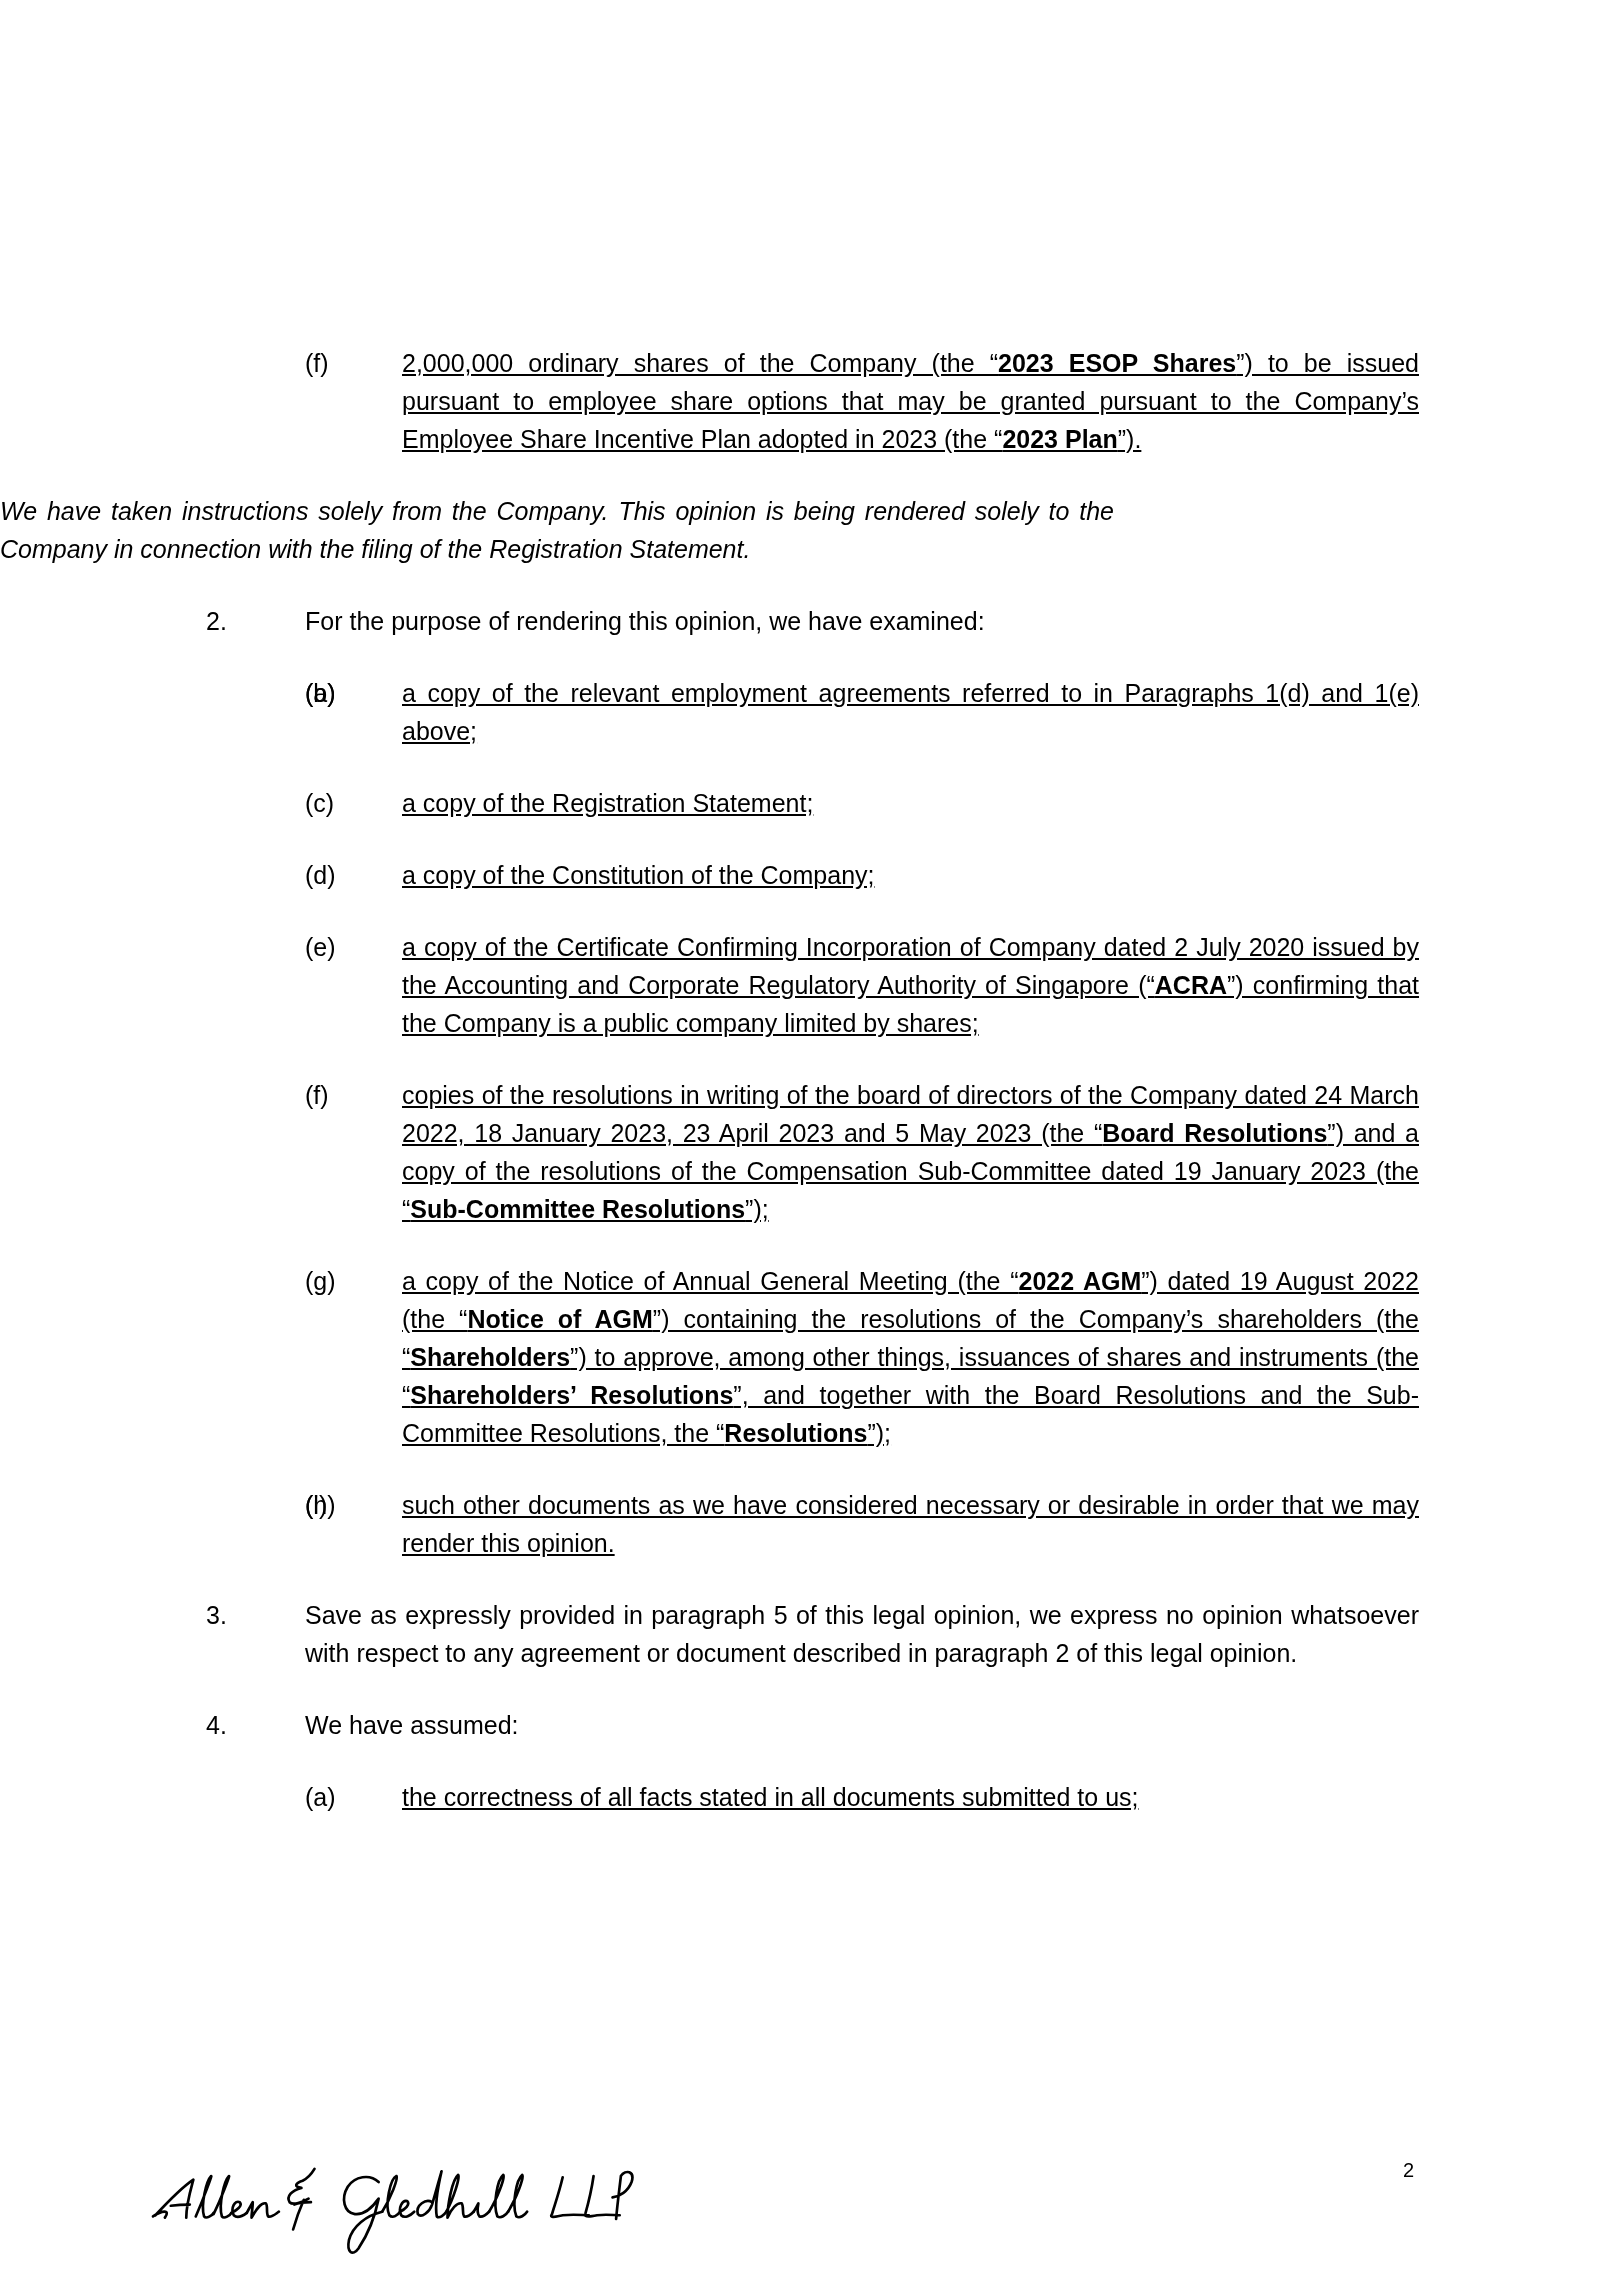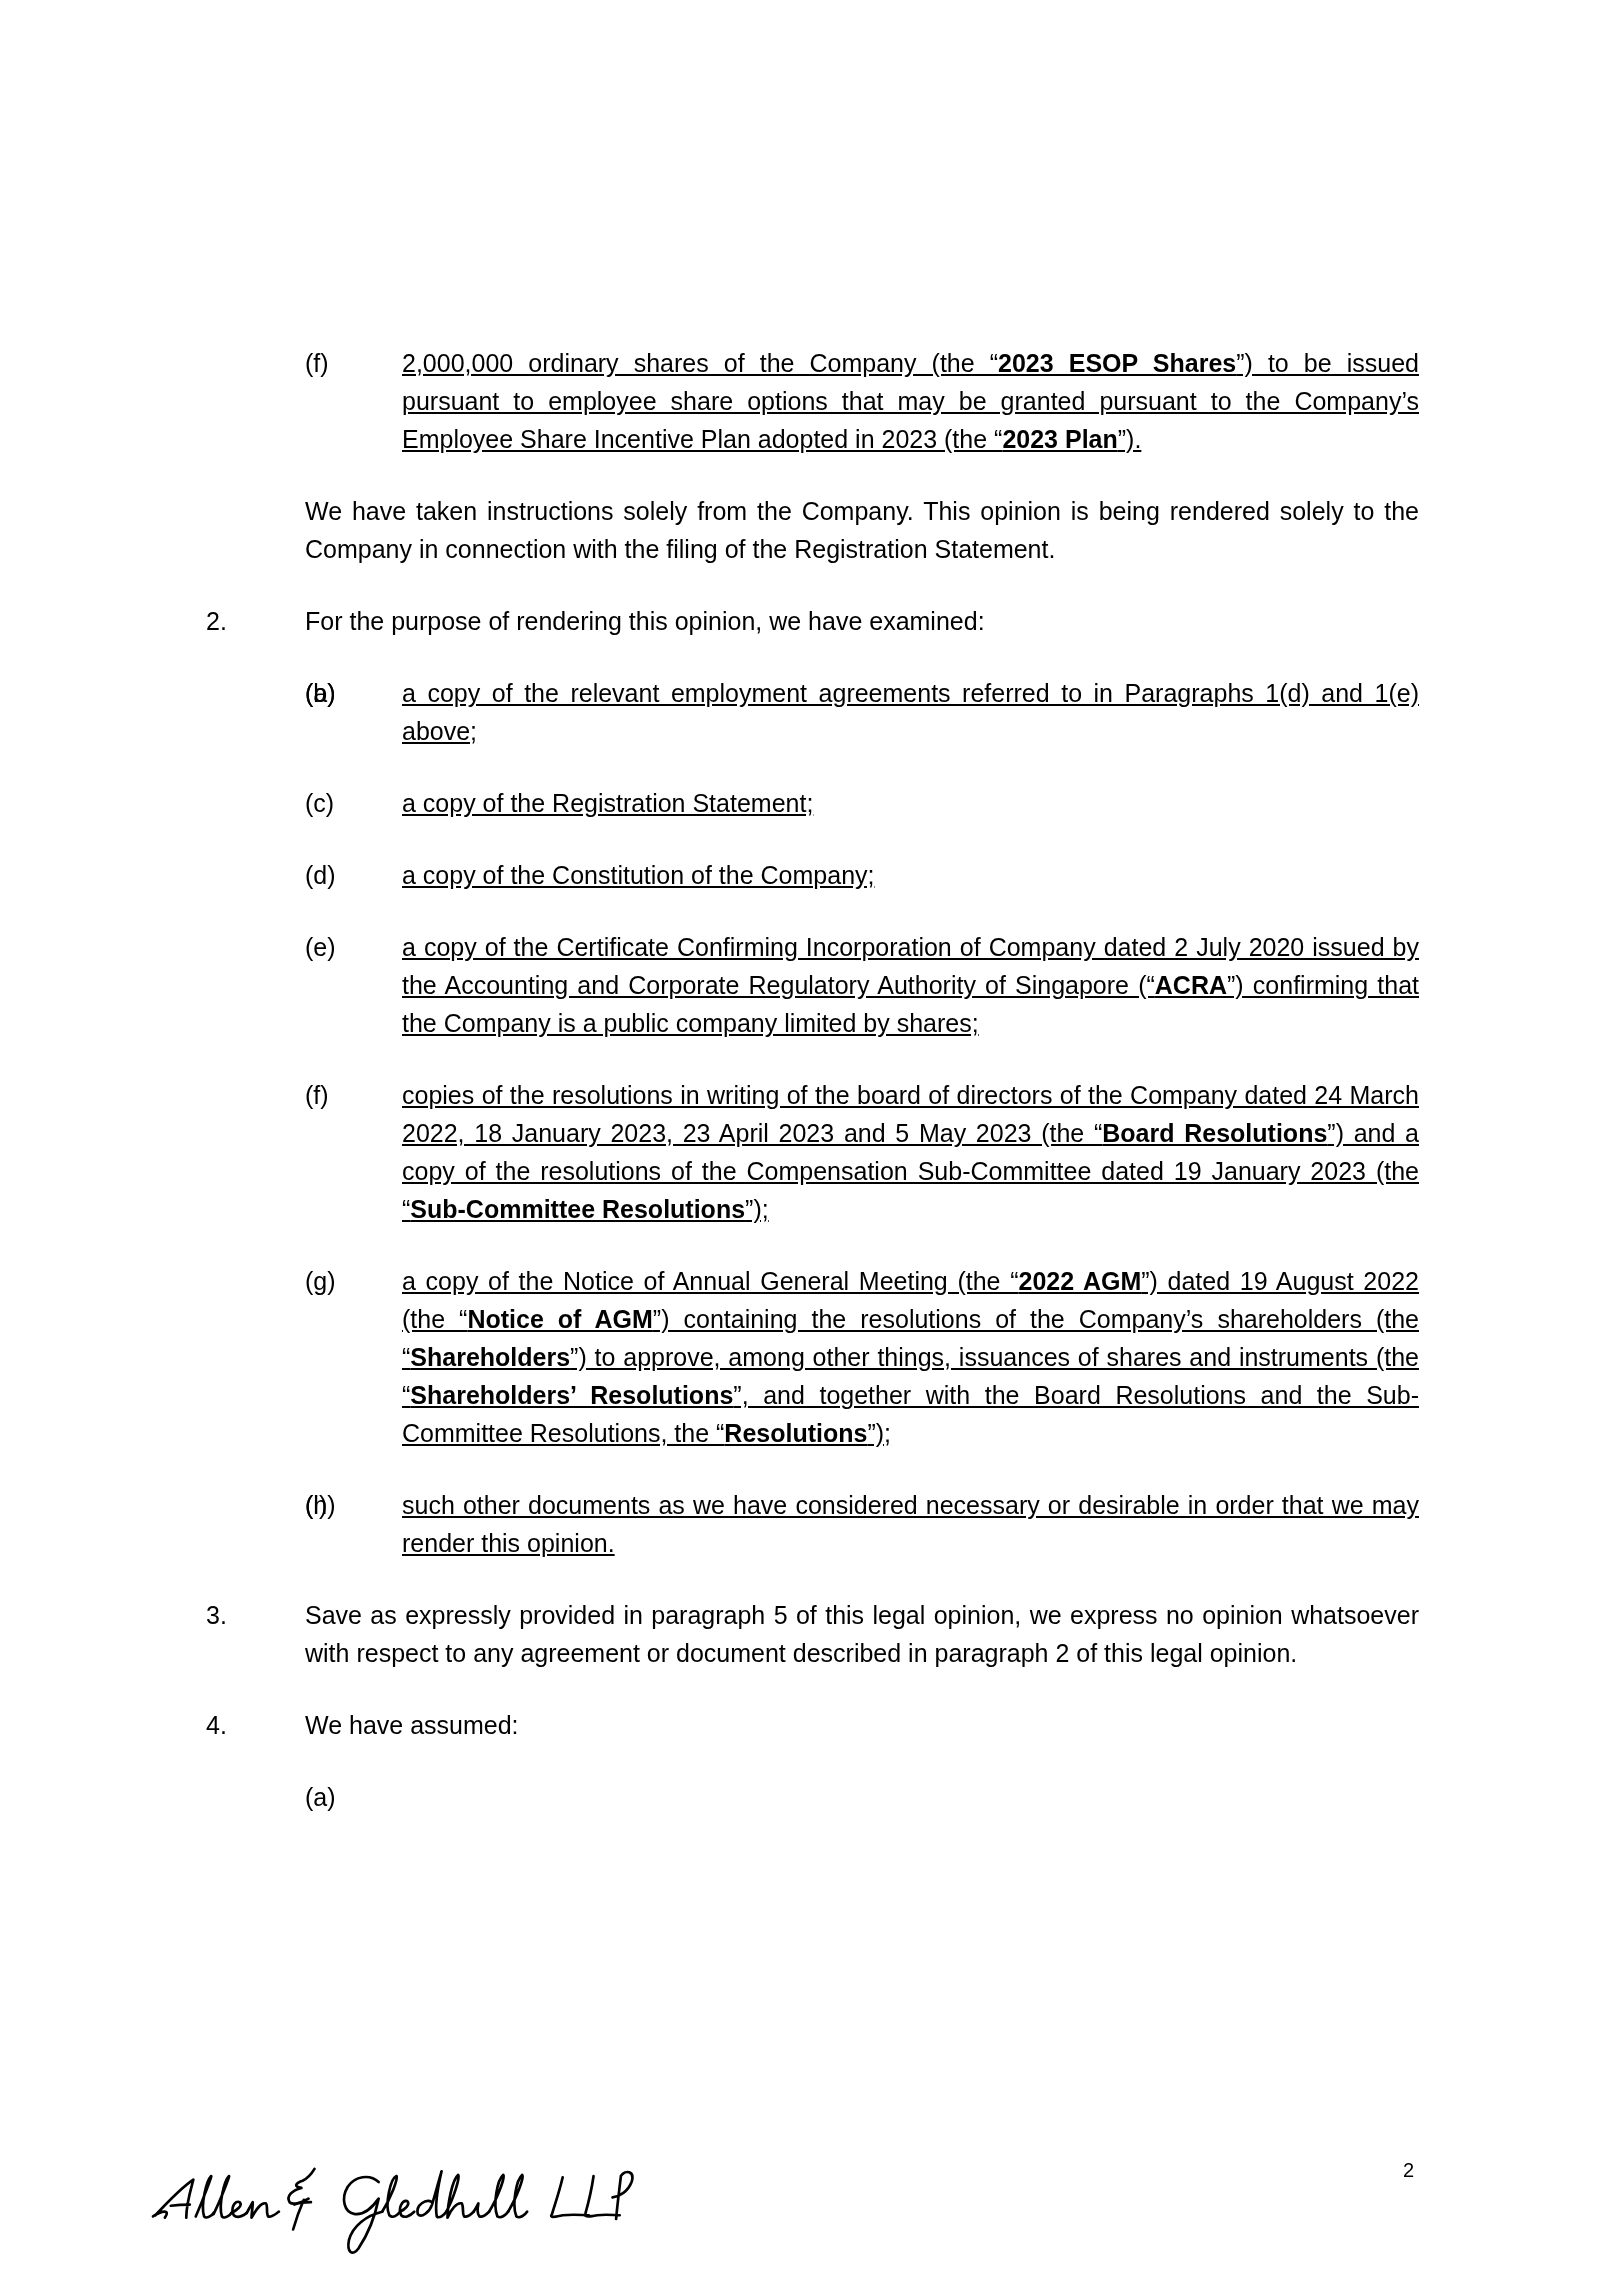--- a/index.html
+++ b/index.html
@@ -11,21 +11,21 @@
     font-size: 25px; line-height: 38px;
   }
   .body-flow { position: absolute; left: 0; top: 344px; width: 1623px; }
   .para { position: relative; margin: 0 0 34px 0; }
   .para .num { position: absolute; top: 0; }
   .para .text { text-align: justify; }
   
   .lvl1 .num { left: 206px; }
   .lvl1 .text { margin-left: 305px; width: 1114px; }
   
-  .lvl1c .text { margin-left: 305px; width: 1114px; }
+  .lvl1c .text { width: 1114px; font-style: italic; }
   
   .lvl2 .num { left: 305px; }
   .lvl2 .text { margin-left: 402px; width: 1017px; text-decoration: underline; }
   b { font-weight: bold; }
   .footer-page-number {
     position: absolute; left: 1403px; top: 2158px;
     font-family: "Liberation Sans", sans-serif; font-size: 20px; line-height: 24px;
   }
   .footer-logo { position: absolute; left: 146px; top: 2163px; width: 489px; height: 95px; }
 </style>
@@ -82,20 +82,21 @@
       <div class="para lvl1">
         <span class="num">3.</span>
         <div class="text"><span>Save as expressly provided in paragraph 5 of this legal opinion, we express no opinion whatsoever with respect to any agreement or document described in paragraph 2 of this legal opinion.</span></div>
       </div>
       <div class="para lvl1">
         <span class="num">4.</span>
         <div class="text"><span>We have assumed:</span></div>
       </div>
       <div class="para lvl2">
         <span class="num">(a)</span>
+        <div class="text"><span>the correctness of all facts stated in all documents submitted to us;</span></div>
       </div>
     </div>
 
   <svg class="footer-logo" viewBox="0 0 820 160" xmlns="http://www.w3.org/2000/svg">
     <title>Allen &amp; Gledhill LLP</title>
     <g fill="none" stroke="#000" stroke-width="4.5" stroke-linecap="round" stroke-linejoin="round">
 
       <path d="M10 90 C 25 80, 40 78, 30 92 M 14 88 C 40 60, 60 40, 78 28 C 72 50, 66 70, 66 92 M 40 72 C 55 70, 65 70, 72 70"></path>
 
       <path d="M 82 90 C 95 60, 110 20, 108 22 C 100 30, 90 70, 96 90 C 100 95, 110 88, 112 84"></path>

